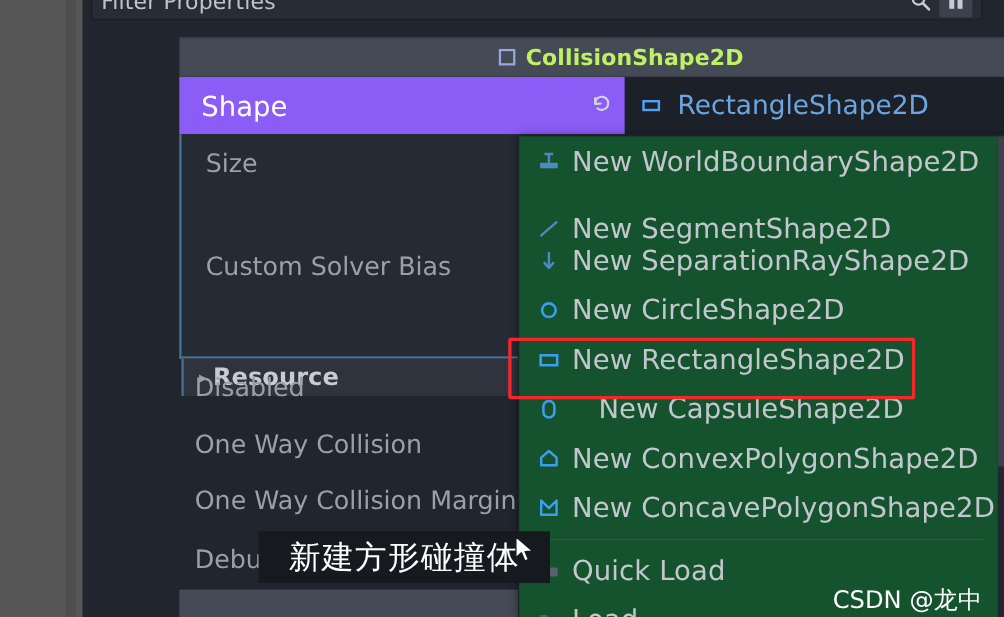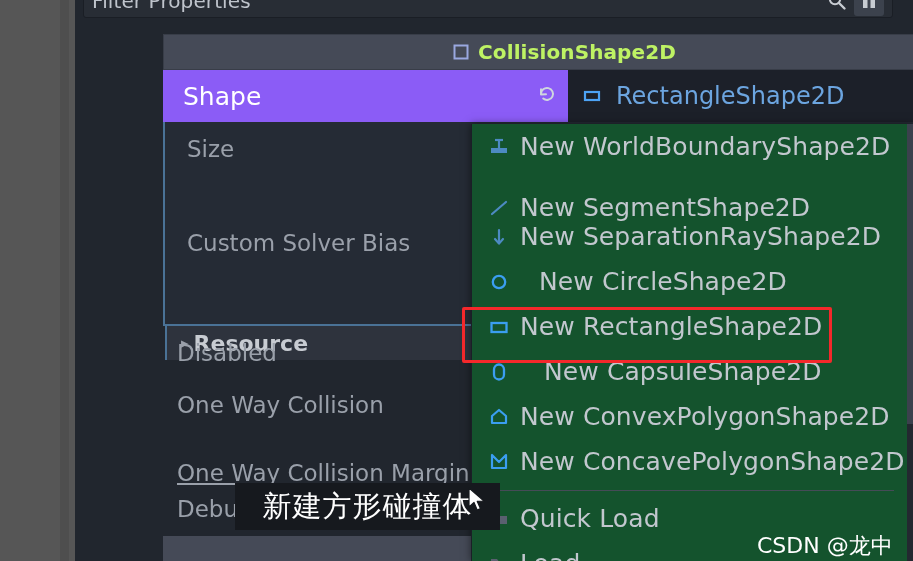--- a/index.html
+++ b/index.html
@@ -109,21 +109,21 @@
 
   
   .lower {
     position:absolute; left:0; top:256px; width:802px; height:210px;
   }
   .lower .p {
     position:absolute; left:14px; color:#9aa0aa; font-size:23px;
   }
   .p1 { top:14px; }
   .p2 { top:66px; }
-  .p3 { top:134px;text-decoration:underline; }
+  .p3 { top:117px; }
   .p4 { top:170px; }
 
   .badge {
     position:absolute; left:110px; top:161px;
     width:33px; height:33px; border-radius:50%;
     background:#f13b2f; color:#ffffff;
     font-size:19px; display:flex; align-items:center; justify-content:center;
   }
 
   
@@ -153,21 +153,21 @@
   }
   .mi {
     position:absolute; left:0; width:436px; height:45px;
     display:flex; align-items:center; padding-left:12px;
   }
   .mi .mlabel { color:#c2c7ce; font-size:25px; letter-spacing:.1px; }
   .mi .micon { width:30px; display:flex; align-items:center; justify-content:center; margin-right:6px; }
   .m0 { top:0; }
   .m1 { top:45px;margin-top:16px; }
   .m2 { top:90px; }
-  .m3 { top:135px;gap:19px; }
+  .m3 { top:135px; }
   .m4 { top:180px; }
   .m5 { top:225px;gap:24px; }
   .m6 { top:270px; }
   .m7 { top:315px; }
   .sep {
     position:absolute; left:14px; top:366px; width:408px; height:1px;
     background:#454b57;
   }
   .m8 { top:372px; }
   .m9 { top:417px; }

